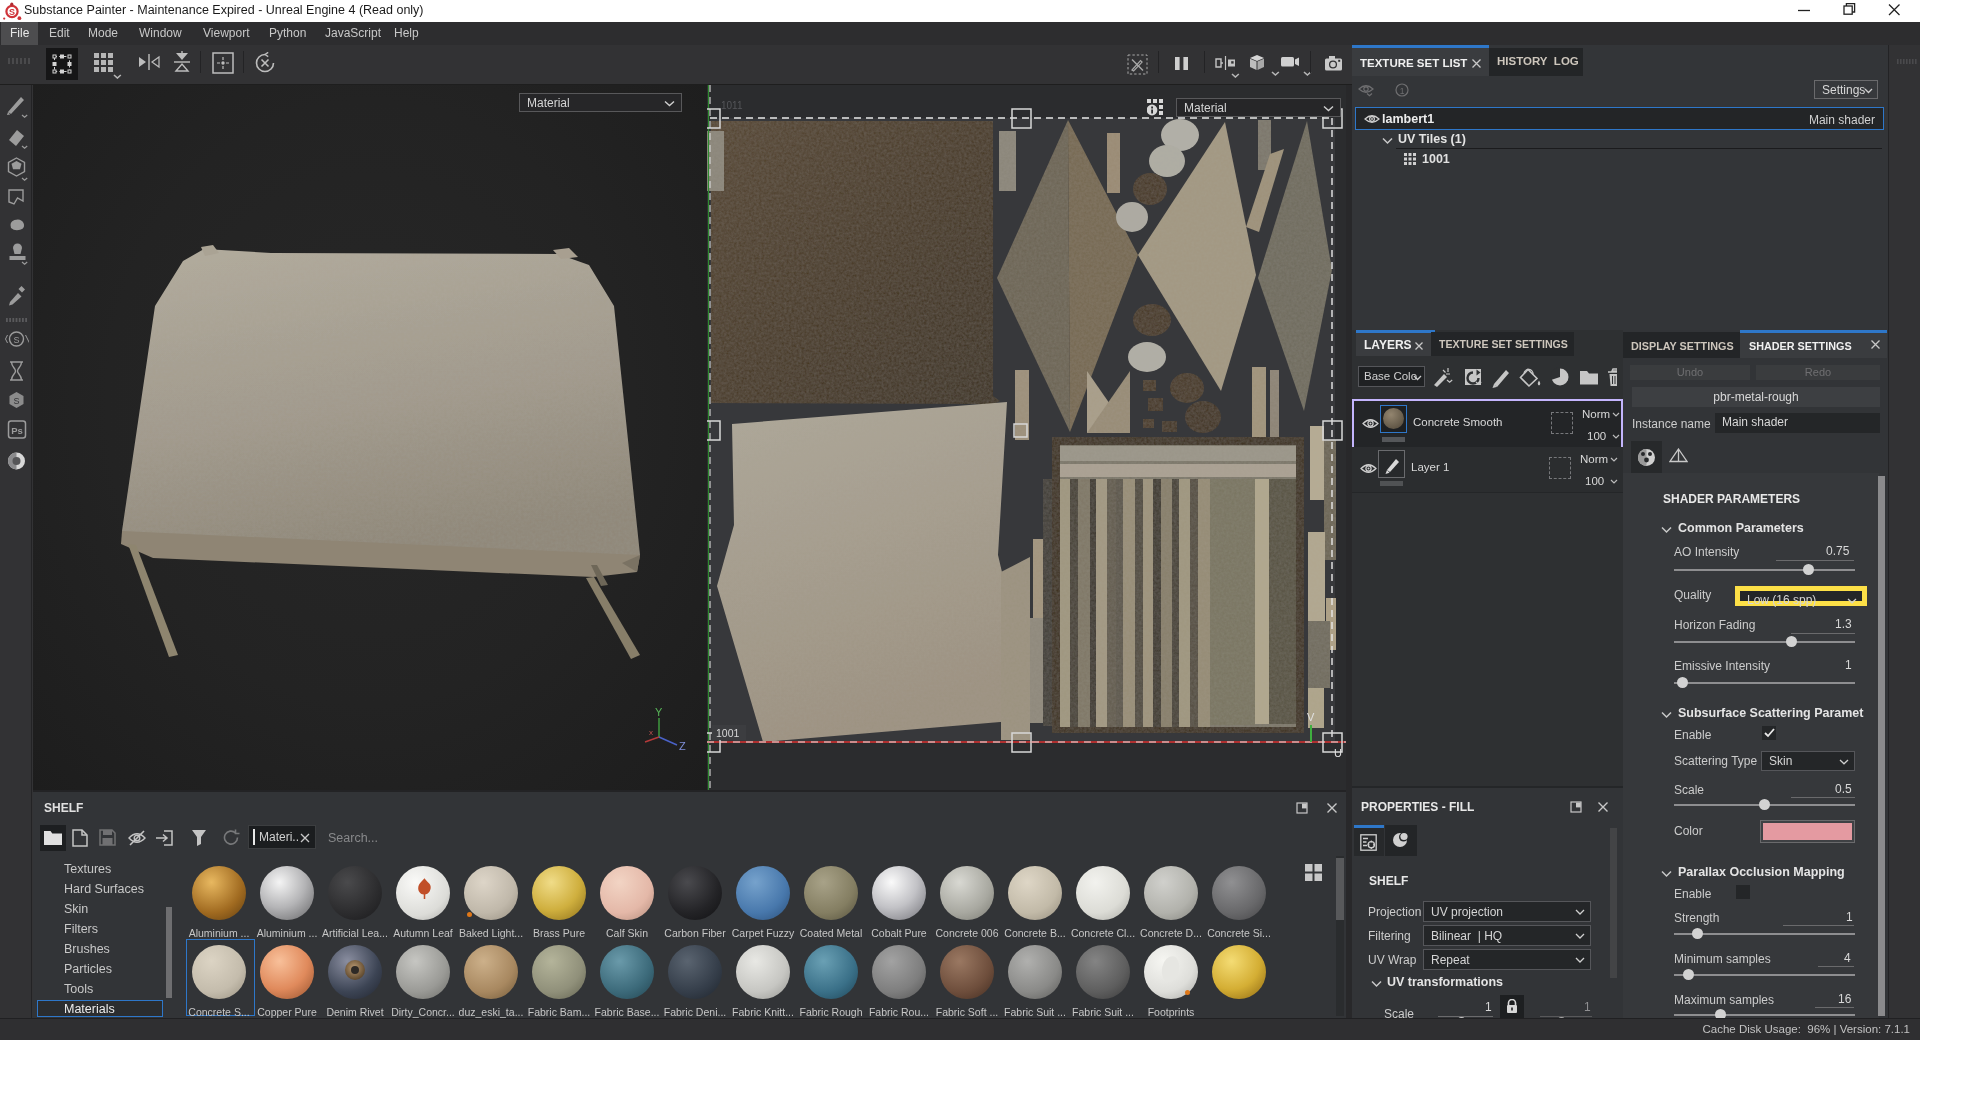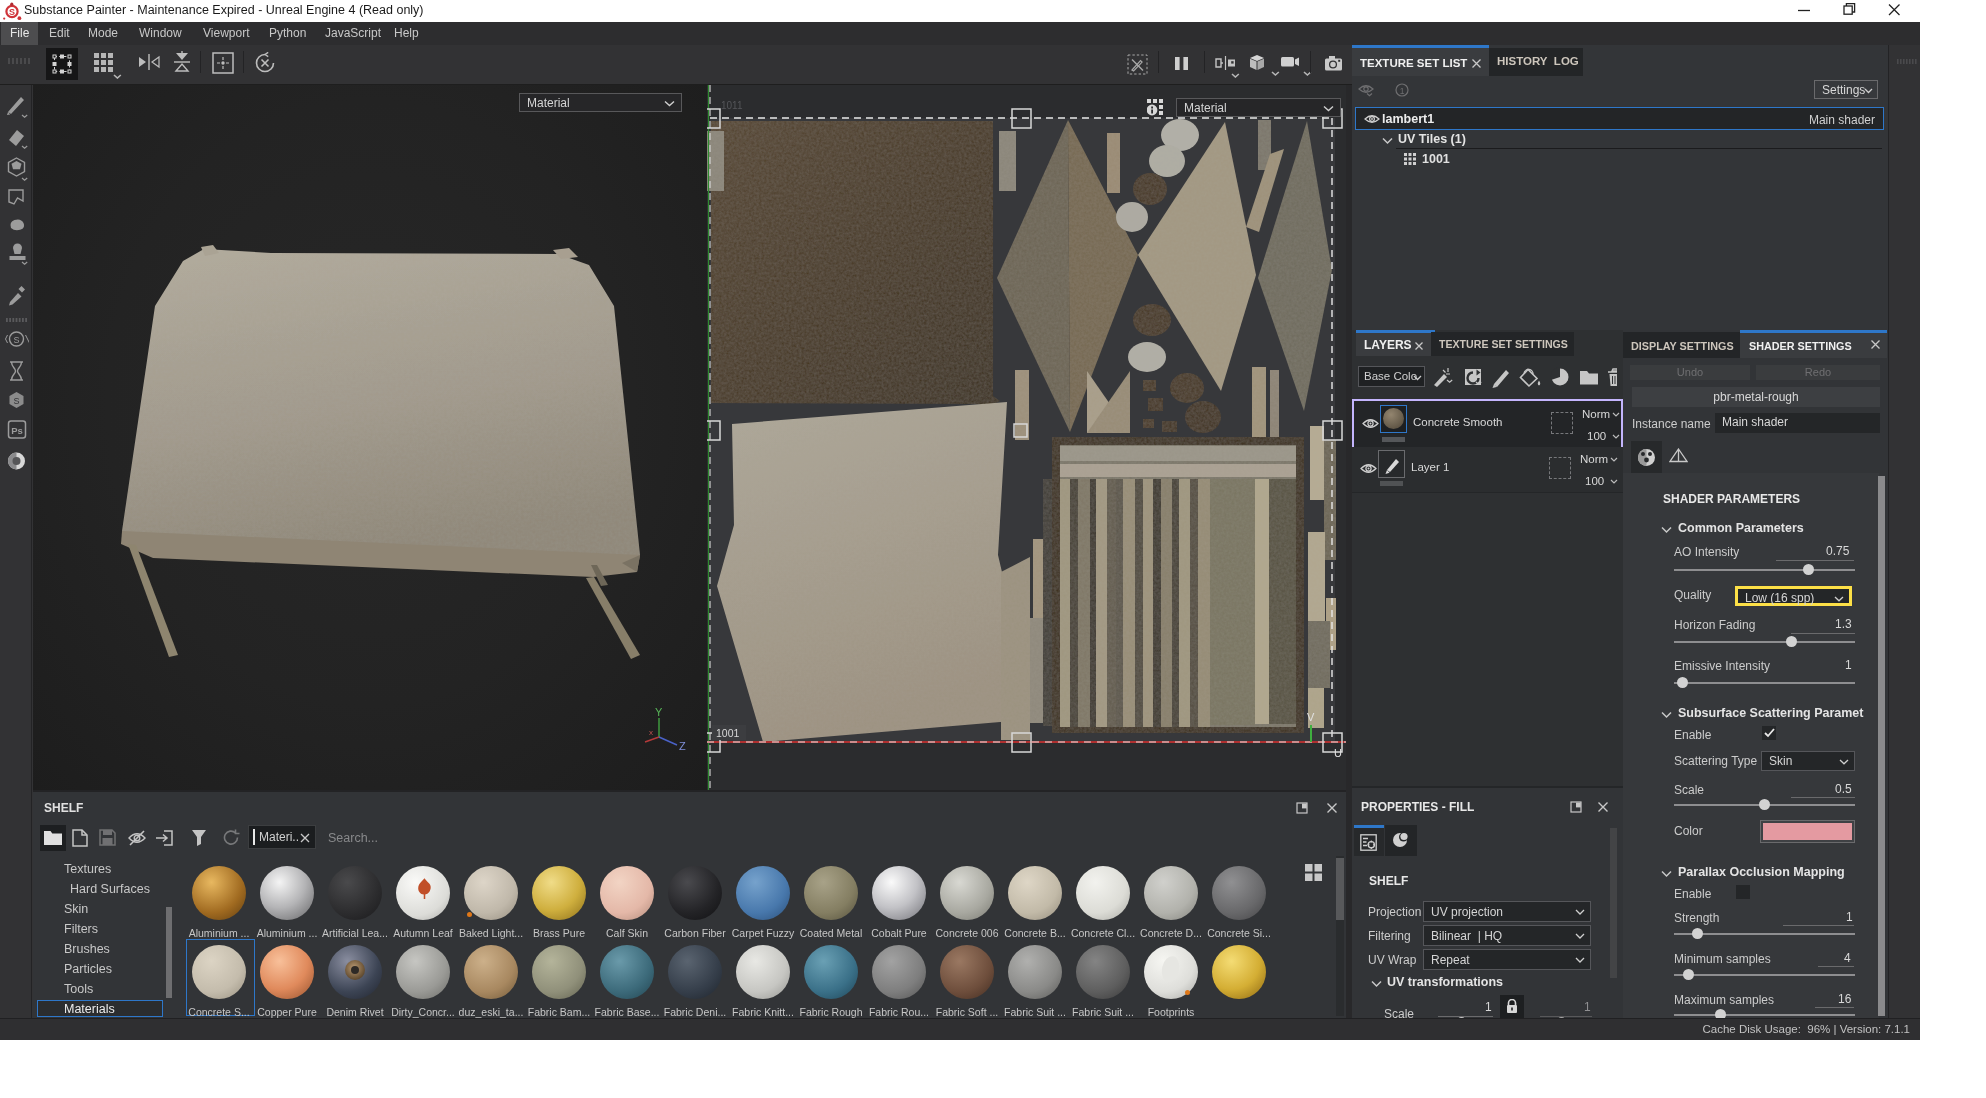--- a/index.html
+++ b/index.html
@@ -684,21 +684,21 @@
     <svg class="abs" style="left:38px;top:196px;" width="11" height="8" viewBox="0 0 11 8">
         <path d="M1 1.5 l4.5 4.5 L10 1.5" fill="none" stroke="#c8c8c8" stroke-width="1.5"></path>
       </svg>
     <div class="abs" style="left:55px;top:191px;font-size:12.5px;font-weight:bold;color:#e4e4e4;">Common Parameters</div>
     <div class="abs" style="left:51px;top:215px;font-size:12px;color:#cccccc;">AO Intensity</div>
     <div class="abs" style="left:203px;top:214px;font-size:12px;color:#d8d8d8;">0.75</div>
     <div class="abs" style="left:153px;top:230px;width:78px;height:1px;background:#6a6a6c;"></div>
     <div class="abs" style="left:51px;top:239px;width:181px;height:2px;background:#8e8e90;"></div>
     <div class="abs" style="left:180px;top:234px;width:11px;height:11px;border-radius:50%;background:#d2d2d2;"></div>
     <div class="abs" style="left:51px;top:258px;font-size:12px;color:#cccccc;">Quality</div>
-    <div class="abs" style="left:112px;top:256px;width:117px;height:20px;background:#242628;border:3px solid #fde047;">
+    <div class="abs" style="left:112px;top:256px;width:132px;height:20px;background:#242628;border:5px solid #fde047;">
       <div class="abs" style="left:7px;top:2px;font-size:12px;color:#d5d5d5;">Low (16 spp)</div>
       <svg class="abs" style="right:5px;top:7px;" width="10" height="7" viewBox="0 0 10 7">
           <path d="M1 1 l4 3.8 L9 1" fill="none" stroke="#cfcfcf" stroke-width="1.3"></path>
         </svg>
     </div>
     <div class="abs" style="left:51px;top:288px;font-size:12px;color:#cccccc;">Horizon Fading</div>
     <div class="abs" style="left:212px;top:287px;font-size:12px;color:#d8d8d8;">1.3</div>
     <div class="abs" style="left:168px;top:303px;width:64px;height:1px;background:#6a6a6c;"></div>
     <div class="abs" style="left:51px;top:311px;width:181px;height:2px;background:#8e8e90;"></div>
     <div class="abs" style="left:163px;top:306px;width:11px;height:11px;border-radius:50%;background:#d2d2d2;"></div>
@@ -799,21 +799,21 @@
     <div class="abs" style="left:215px;top:33px;width:68px;height:24px;background:#1b1d1f;border:1px solid #3c3e40;">
       <div class="abs" style="left:4px;top:3px;width:2px;height:16px;background:#e8e8e8;"></div>
       <div class="abs" style="left:10px;top:4px;font-size:12px;color:#d0d0d0;">Materi..</div>
       <svg class="abs" style="right:5px;top:7px;" width="10" height="10" viewBox="0 0 10 10">
           <path d="M1 1 L9 9 M9 1 L1 9" stroke="#c8c8c8" stroke-width="1.3"></path>
         </svg>
     </div>
     <div class="abs" style="left:295px;top:39px;font-size:12.5px;color:#88898b;">Search...</div>
 
     <div class="abs txt" style="left:31px;top:70px;font-size:12.5px;">Textures</div>
-    <div class="abs txt" style="left:31px;top:90px;font-size:12.5px;margin-left:6px;">Hard Surfaces</div>
+    <div class="abs txt" style="left:31px;top:90px;font-size:12.5px;">Hard Surfaces</div>
     <div class="abs txt" style="left:31px;top:110px;font-size:12.5px;">Skin</div>
     <div class="abs txt" style="left:31px;top:130px;font-size:12.5px;">Filters</div>
     <div class="abs txt" style="left:31px;top:150px;font-size:12.5px;">Brushes</div>
     <div class="abs txt" style="left:31px;top:170px;font-size:12.5px;">Particles</div>
     <div class="abs txt" style="left:31px;top:190px;font-size:12.5px;">Tools</div>
     <div class="abs" style="left:4px;top:208px;width:126px;height:17px;border:1px solid #2e77c9;background:#2b2d2f;"></div>
     <div class="abs txt" style="left:31px;top:210px;font-size:12.5px;color:#ececec;">Materials</div>
     <div class="abs" style="left:133px;top:115px;width:6px;height:91px;background:#6e6e70;"></div>
 
     <div id="shelfgrid">

